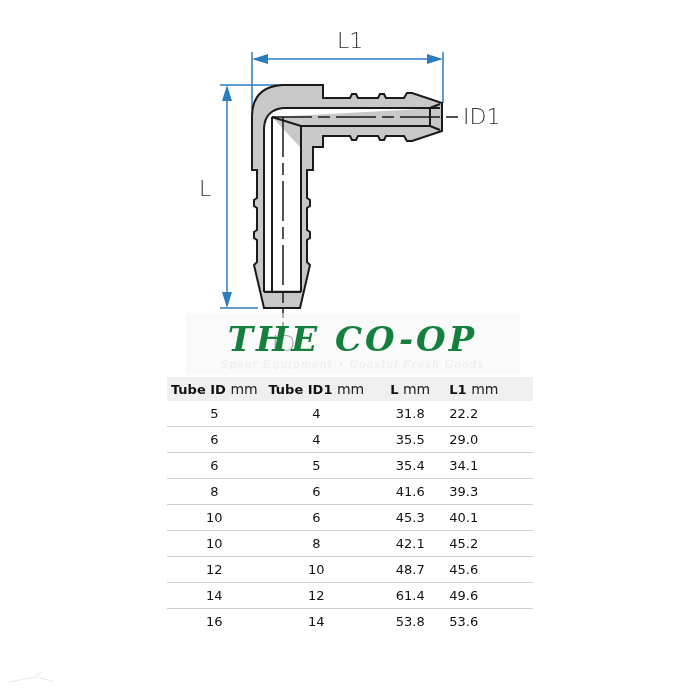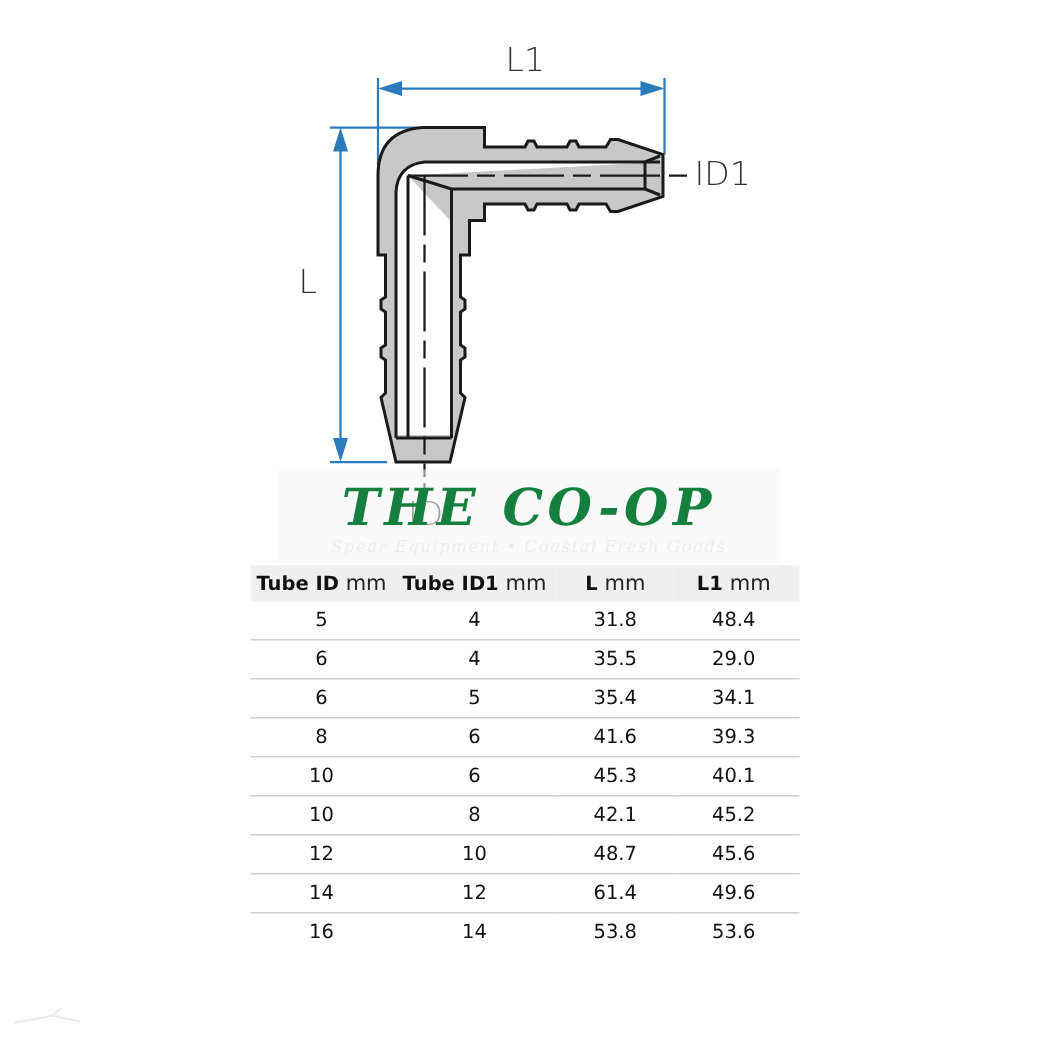--- a/index.html
+++ b/index.html
@@ -20,21 +20,21 @@
                  border-collapse: collapse; font-family: "DejaVu Sans", sans-serif; }
     table.spec th { background: #efefef; font-weight: bold; font-size: 13px; height: 24px;
                     padding: 0; white-space: nowrap; color: #111; }
     table.spec th .unit { font-weight: normal; font-size: 14px; color: #222; }
     table.spec td { font-size: 13px; height: 25px; padding: 0; text-align: center;
                     border-bottom: 1px solid #cfcfcf; color: #111; }
     table.spec tr:last-child td { border-bottom: none; }
     table.spec th.c0, table.spec td.c0 { width: 95px; text-align: center; }
     table.spec th.c1, table.spec td.c1 { width: 110px; text-align: center; }
     table.spec th.c2, table.spec td.c2 { width: 80px; text-align: center; }
-    table.spec th.c3, table.spec td.c3 { width: 81px; text-align: center; padding-right: 4px; }
+    table.spec th.c3, table.spec td.c3 { width: 81px; text-align: left; padding-right: 4px; }
     .corner-mark { position: absolute; left: 5px; top: 668px; }
   </style>
 </head>
 <body>
 
 <div class="diagram">
   <svg width="700" height="370" viewBox="0 0 700 370">
 
     <g stroke="#2b7bbd" stroke-width="1.5" fill="#2b7bbd">
 
@@ -114,21 +114,21 @@
       <th class="c1"><span>Tube ID1</span> <span class="unit">mm</span></th>
       <th class="c2"><span>L</span> <span class="unit">mm</span></th>
       <th class="c3"><span>L1</span> <span class="unit">mm</span></th>
     </tr>
   </thead>
   <tbody>
     <tr>
         <td class="c0">5</td>
         <td class="c1">4</td>
         <td class="c2">31.8</td>
-        <td class="c3">48.4</td>
+        <td class="c3">22.2</td>
       </tr>
     <tr>
         <td class="c0">6</td>
         <td class="c1">4</td>
         <td class="c2">35.5</td>
         <td class="c3">29.0</td>
       </tr>
     <tr>
         <td class="c0">6</td>
         <td class="c1">5</td>

